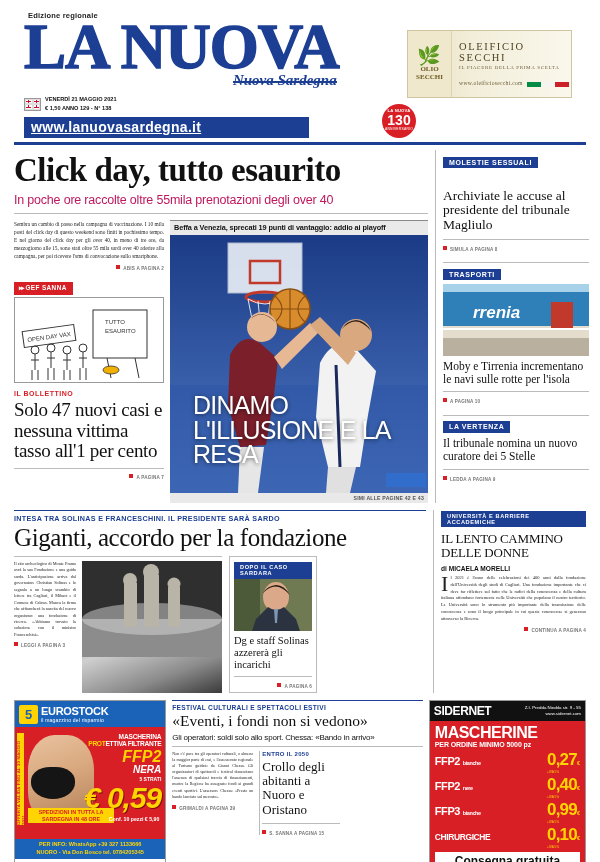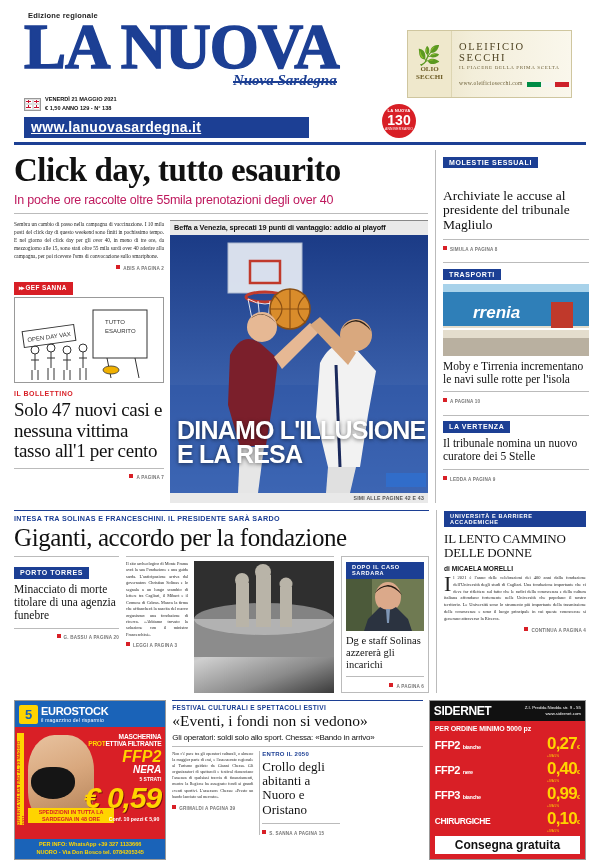--- a/index.html
+++ b/index.html
@@ -173,23 +173,23 @@
     background: #e9e9e9; border-top: .6px solid #888;
     font-family: "Liberation Sans", sans-serif;
     font-size: 7.3px; font-weight: bold; color: #111;
     padding: 2.5px 4px; letter-spacing: -.1px;
   }
   .photo {
     height: 258px; position: relative; overflow: hidden;
     background: linear-gradient(170deg,#1d3f8f 0%, #2f5bb5 28%, #4a79cc 52%, #6a91d6 75%, #3c63b0 100%);
   }
   .photo-overlay-title {
-    position: absolute; left: 7px; bottom: 26px;
-    font-family: "Liberation Sans", sans-serif;
-    font-weight: bold; font-size: 25px; line-height: .98;
+    position: absolute; left: 23px; bottom: 26px;
+    font-family: "Liberation Sans", sans-serif;
+    font-weight: normal; font-size: 25px; line-height: .98;
     color: #fff; letter-spacing: -.8px;
     text-shadow: 0 1px 4px rgba(0,0,0,.55);
   }
   .photo-credit {
     background: #e9e9e9; font-family: "Liberation Sans", sans-serif;
     font-size: 5.2px; font-weight: bold; color: #555;
     text-align: right; padding: 2px 4px; letter-spacing: .2px;
   }
 
   
@@ -508,26 +508,20 @@
     </div>
   </div>
 
   <div class="band2">
 
     <div class="b2-left">
       <div class="kicker-blue">INTESA TRA SOLINAS E FRANCESCHINI. IL PRESIDENTE SARÀ SARDO</div>
       <div class="head-big2">Giganti, accordo per la fondazione</div>
 
       <div class="b2-cols">
-        <div class="b2-c1">
-          <div class="sec-label onblue" style="margin-top:0">PORTO TORRES</div>
-          <div class="head-xs">Minacciato di morte titolare di una agenzia funebre</div>
-          <div class="hr-thin"></div>
-          <div class="ref">G. BASSU A PAGINA 20</div>
-        </div>
 
         <div class="b2-c2">
           <div class="txtcol">
             <p>Il sito archeologico di Monte Prama avrà la sua Fondazione e una guida sarda. L'anticipazione arriva dal governatore Christian Solinas e lo segnala a un lungo scambio di lettere tra Cagliari, il Mibact e il Comune di Cabras. Manca la firma che affiancherà la nascita del nuovo organismo: una fondazione di ricerca. «Abbiamo trovato la soluzione con il ministro Franceschini».</p>
             <div class="ref left" style="margin-top:4px">LEGGI A PAGINA 3</div>
           </div>
           <div class="b2-photo">
             <svg width="140" height="96" viewBox="0 0 140 96">
               <rect width="140" height="96" fill="#2f2f2f"></rect>
               <rect y="58" width="140" height="38" fill="#8c8c8c"></rect>
@@ -624,20 +618,21 @@
 
     <div class="ad-right">
       <div class="sid-top">
         <div class="sid-logo">SIDERNET</div>
         <div class="sid-info">
           <div>Z.I. Predda Niedda str. 9 - 55</div>
           <div>www.sidernet.com</div>
         </div>
       </div>
       <div class="sid-body">
+        <div class="sid-h1">MASCHERINE</div>
         <div class="sid-h2">PER ORDINE MINIMO 5000 pz</div>
 
         <div class="sid-row">
           <div class="sid-l"><span>FFP2</span> <small>bianche</small></div>
           <div><span class="sid-p">0,27</span><span class="sid-eur">€</span><span class="sid-iva">+IVA 5%</span></div>
         </div>
         <div class="sid-row">
           <div class="sid-l"><span>FFP2</span> <small>nere</small></div>
           <div><span class="sid-p">0,40</span><span class="sid-eur">€</span><span class="sid-iva">+IVA 5%</span></div>
         </div>

